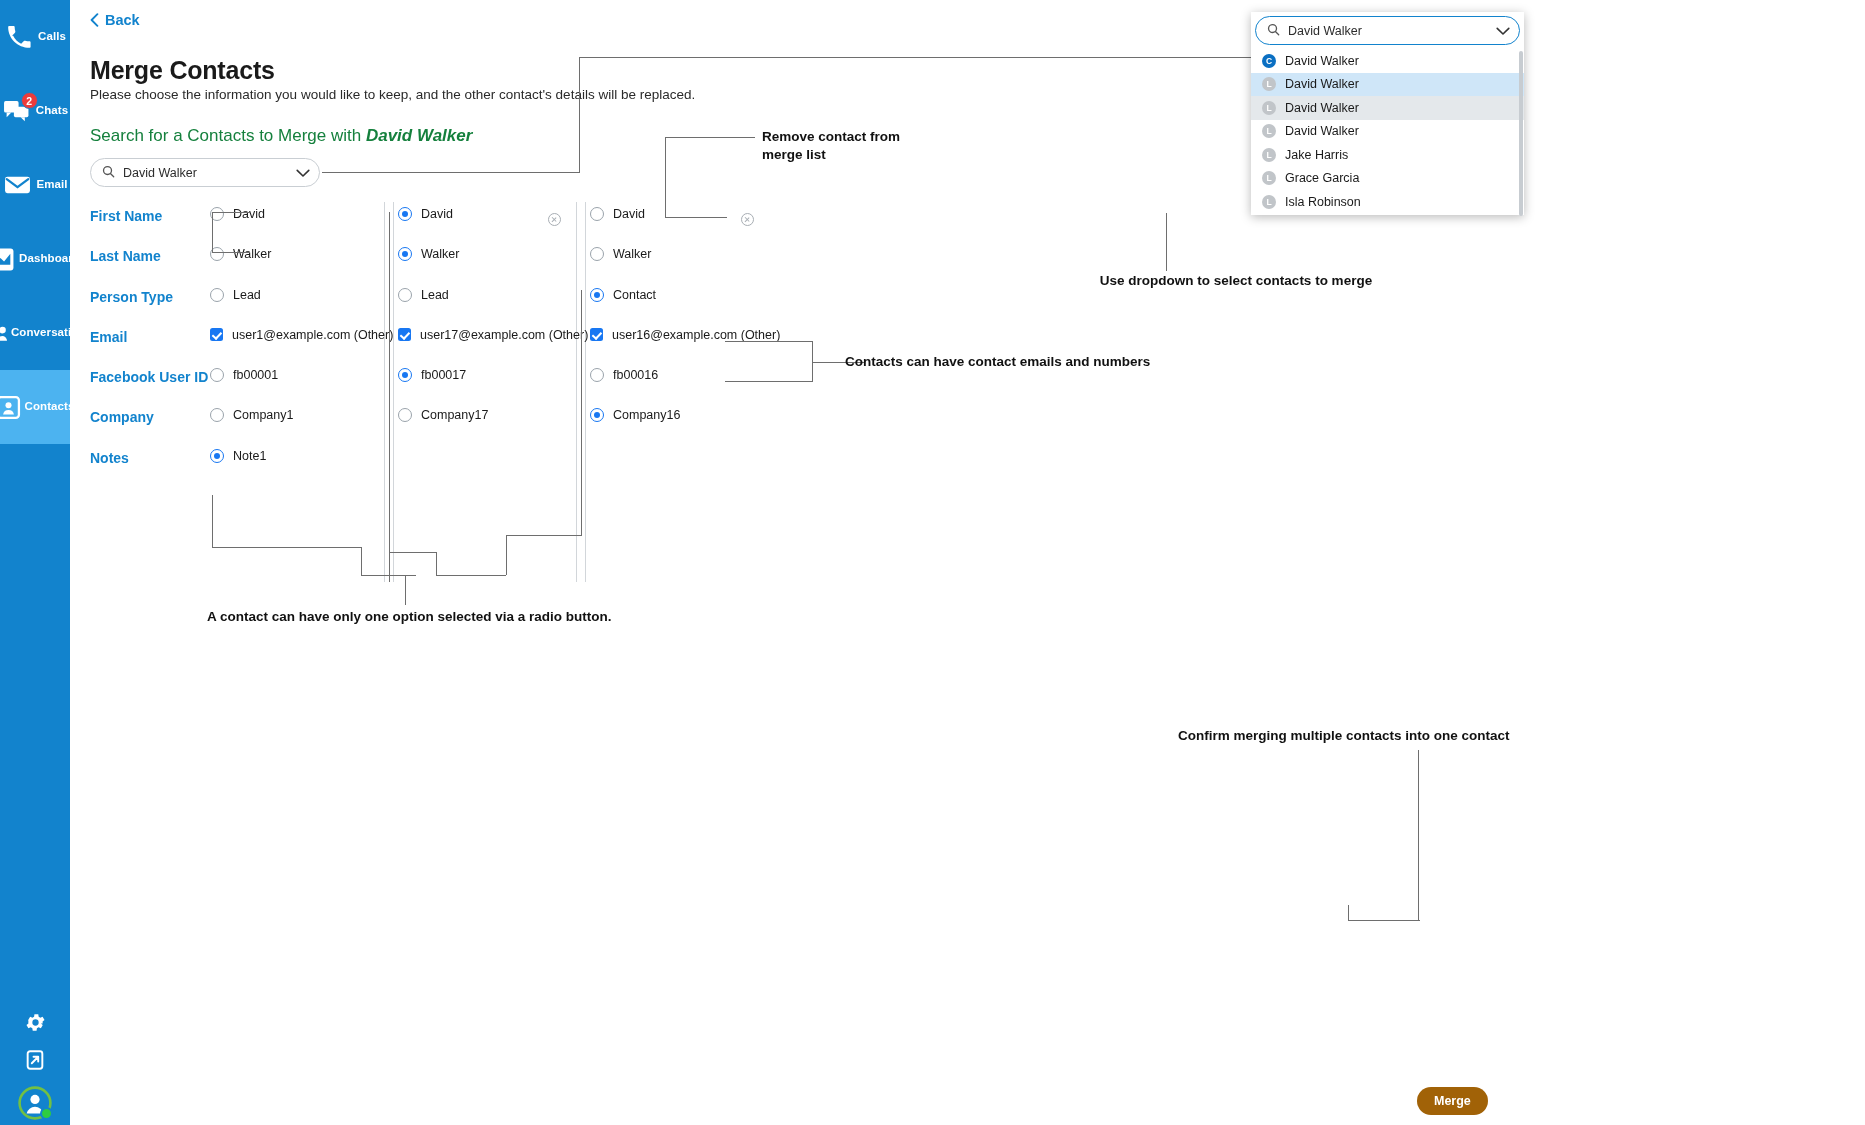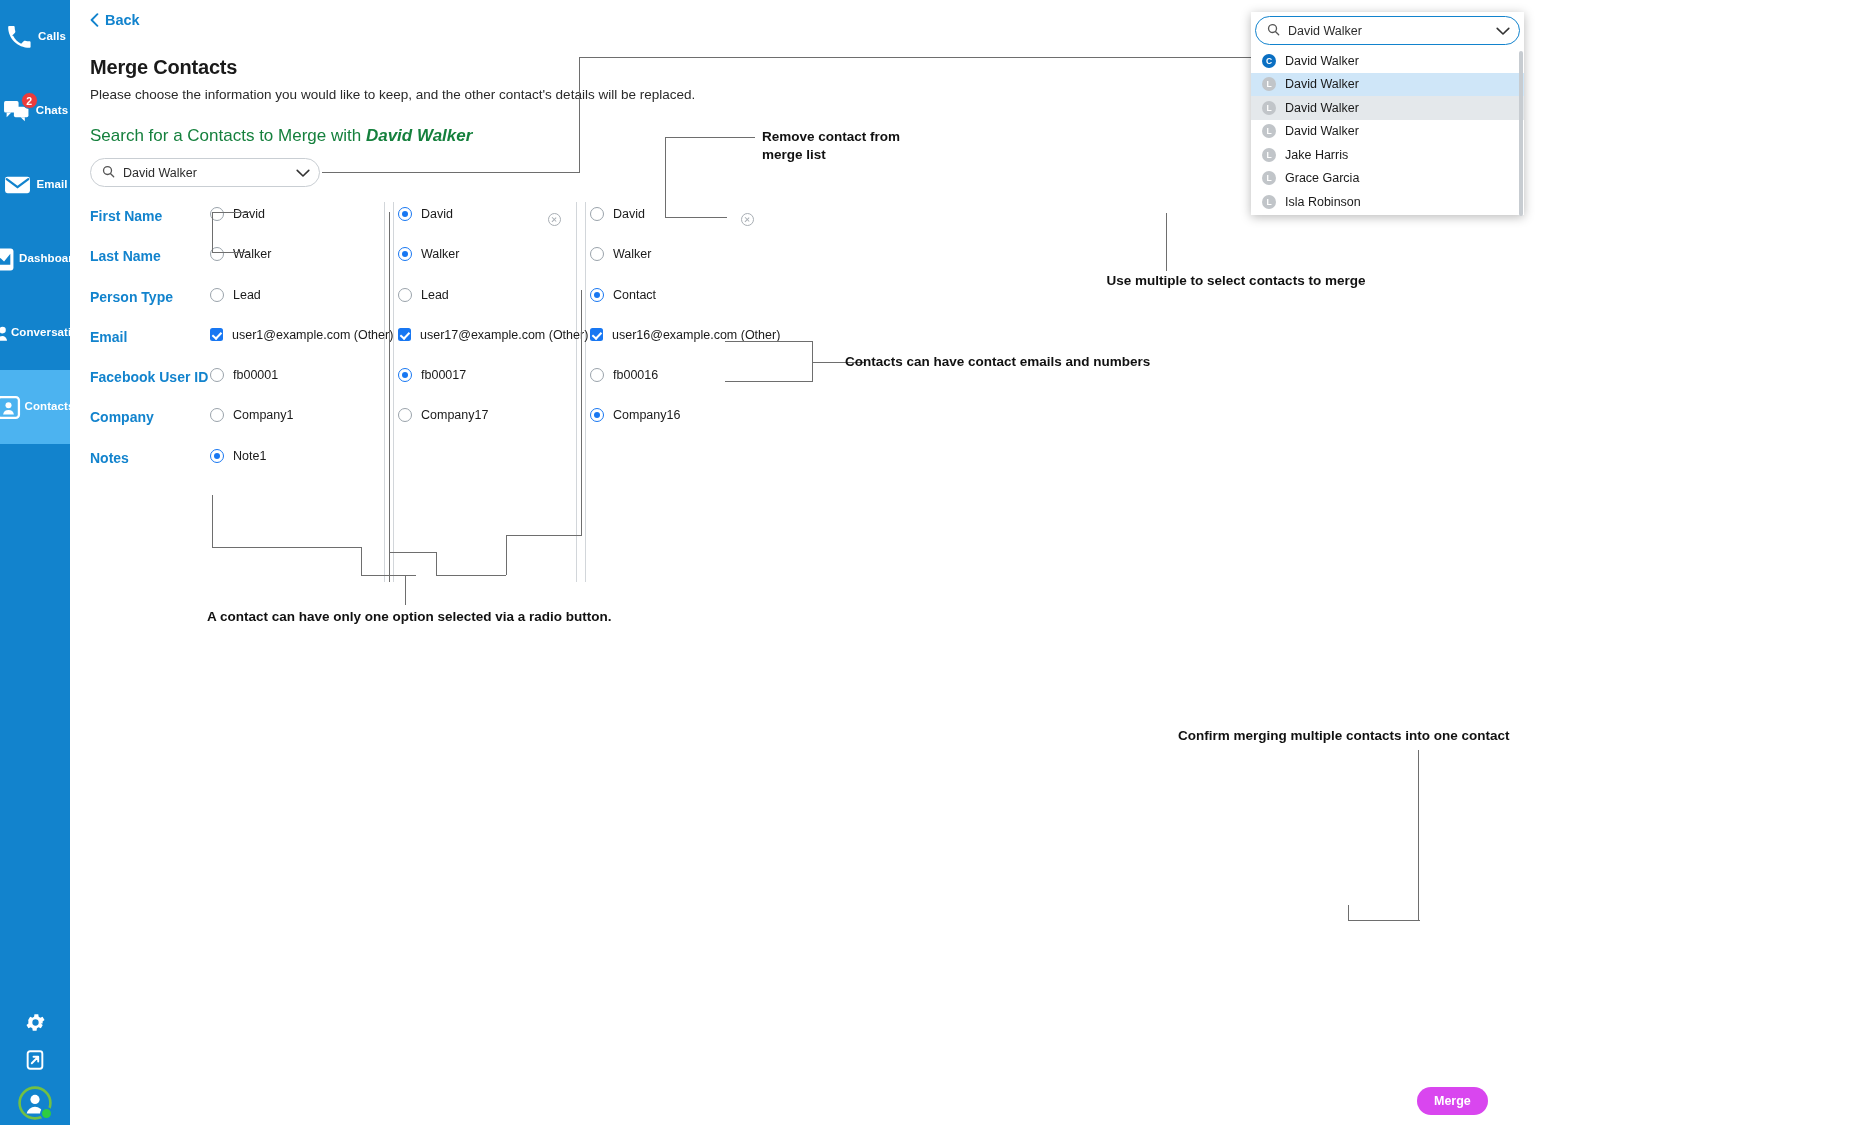--- a/index.html
+++ b/index.html
@@ -46,21 +46,21 @@
 
   #back-link{
     position:absolute; left:20px; top:12px;
     display:flex; align-items:center; gap:6px;
     color:#1283cd; font-size:14.5px; font-weight:600; cursor:pointer;
   }
   #back-link svg{ display:block; }
 
   #page-title{
     position:absolute; left:20px; top:56px;
-    font-size:20px; font-weight:700; color:#1a1a1a; letter-spacing:-.2px;
+    font-size:25px; font-weight:700; color:#1a1a1a; letter-spacing:-.2px;
   }
   #page-sub{
     position:absolute; left:20px; top:87px;
     font-size:13.5px; color:#2a2a2a;
   }
   #search-heading{
     position:absolute; left:20px; top:126px;
     font-size:17px; color:#15803d;
   }
   #search-heading i{ font-weight:700; font-style:italic; }
@@ -151,21 +151,21 @@
   }
   .tag.c{ background:#0a6fc2; }
   #dd-scroll{
     position:absolute; right:1px; top:2px; width:4px; height:165px;
     background:#c7ccd1; border-radius:2px;
   }
 
   
   #merge-btn{
     position:absolute; left:1417px; top:1087px;
-    background:#d946ef; color:#fff; font-size:12.5px; font-weight:600;
+    background:#a16207; color:#fff; font-size:12.5px; font-weight:600;
     padding:7px 17px; border-radius:15px; cursor:pointer;
   }
 </style>
 </head>
 <body>
 
 <div id="sidebar">
 
   <div class="nav-item">
     <div class="nav-ico">
@@ -420,21 +420,21 @@
 merge list</div>
 
   <div class="ln lnh" style="left:655px; top:341px; width:88px;"></div>
   <div class="ln lnv" style="left:742px; top:341px; height:22px;"></div>
   <div class="ln lnh" style="left:742px; top:362px; width:53px;"></div>
   <div class="ln lnh" style="left:655px; top:381px; width:88px;"></div>
   <div class="ln lnv" style="left:742px; top:362px; height:20px;"></div>
   <div class="note" style="left:775px; top:353px; width:420px;">Contacts can have contact emails and numbers</div>
 
   <div class="ln lnv" style="left:1096px; top:213px; height:58px;"></div>
-  <div class="note" style="left:956px; top:272px; width:420px; text-align:center;">Use multiple to select contacts to merge</div>
+  <div class="note" style="left:956px; top:272px; width:420px; text-align:center;">Use dropdown to select contacts to merge</div>
 
   <div class="ln lnh" style="left:142px; top:212px;  width:38px;"></div>
   <div class="ln lnv" style="left:142px; top:212px;  height:40px;"></div>
   <div class="ln lnh" style="left:142px; top:252px;  width:38px;"></div>
   <div class="ln lnv" style="left:319px; top:212px;  height:370px;"></div>
   <div class="ln lnv" style="left:142px; top:495px;  height:53px;"></div>
   <div class="ln lnh" style="left:142px; top:547px;  width:150px;"></div>
   <div class="ln lnv" style="left:291px; top:547px;  height:29px;"></div>
   <div class="ln lnh" style="left:291px; top:575px;  width:55px;"></div>
   <div class="ln lnh" style="left:319px; top:552px;  width:48px;"></div>

